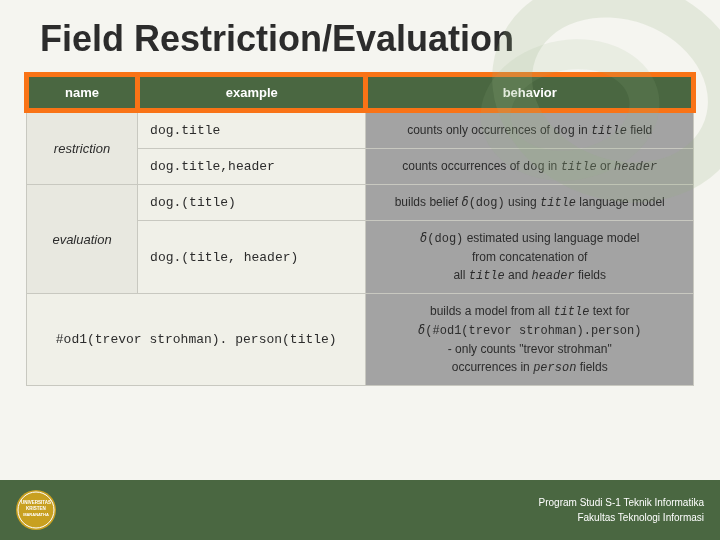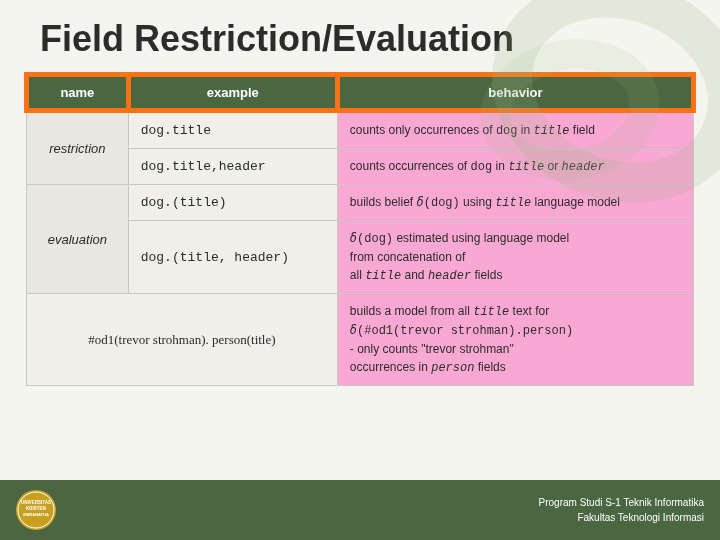--- a/index.html
+++ b/index.html
@@ -56,39 +56,39 @@
 
     .example-cell {
       background-color: #f0f0e8;
       text-align: left;
       font-family: 'Courier New', monospace;
       font-size: 13px;
       color: #2c2c2c;
     }
 
     .behavior-cell {
-      background-color: #f9a8d4;
-      text-align: left;
+      background-color: #a3a3a3;
+      text-align: center;
       font-size: 12px;
       color: #2c2c2c;
       line-height: 1.5;
     }
 
     .behavior-cell .mono {
       font-family: 'Courier New', monospace;
     }
 
     .behavior-cell .italic {
       font-style: italic;
     }
 
     
     .last-row-example {
       background-color: #f0f0e8;
-      font-family: Liberation Serif, serif;
+      font-family: Liberation Mono, monospace;
       font-size: 13px;
       text-align: center;
       color: #2c2c2c;
     }
 
     
     .footer {
       position: absolute;
       bottom: 0;
       left: 0;

